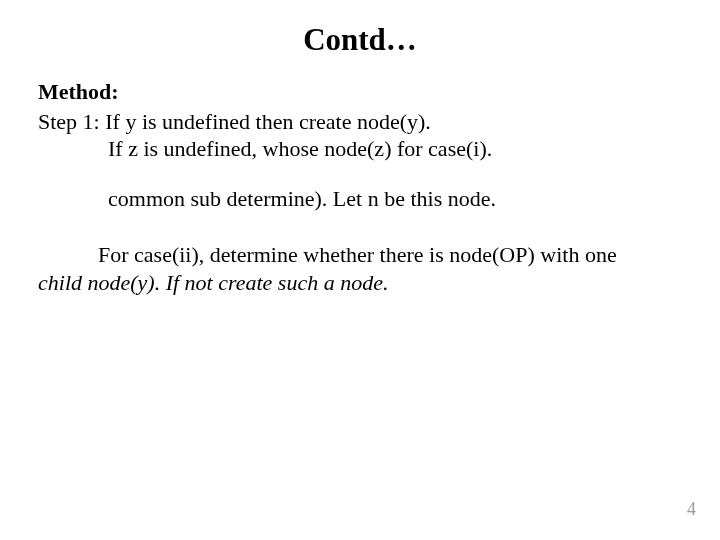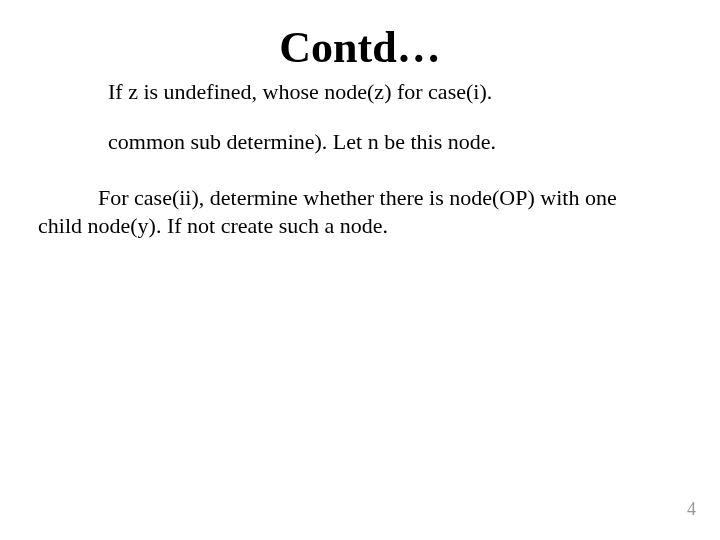--- a/index.html
+++ b/index.html
@@ -17,59 +17,61 @@
     width: 720px;
     height: 540px;
     box-sizing: border-box;
   }
   .title {
     position: absolute;
     top: 22px;
     left: 0;
     width: 720px;
     text-align: center;
-    font-size: 44px;
+    font-size: 31px;
     font-weight: bold;
   }
   .body {
     position: absolute;
     top: 78px;
     left: 38px;
     width: 650px;
     font-size: 22px;
     line-height: 1.25;
   }
   .method-label {
     font-weight: bold;
   }
   .step1-l1 { margin-top: 2px; }
   .step1-l2 { padding-left: 70px; }
   .gap { height: 22px; }
   .step2-l1 { }
   .step2-l2, .step2-l3, .step2-l4 { padding-left: 70px; }
   .step2-l5 { padding-left: 60px; margin-top: 29px; }
-  .step2-l6 { padding-left: 0px; }
+  .step2-l6 { padding-left: 0px; font-style: italic; }
   .step2-l7 { padding-left: 66px; }
   .page-num {
     position: absolute;
     right: 24px;
     bottom: 20px;
     font-size: 18px;
     color: #9a9a9a;
     font-family: "Times New Roman", Times, serif;
   }
 </style>
 </head>
 <body>
 
 <div class="slide">
 
   <div class="title">Contd…</div>
 
   <div class="body">
+    <div class="method-label">Method:</div>
+    <div class="step1-l1">Step 1: If y is undefined then create node(y).</div>
     <div class="step1-l2">If z is undefined, whose node(z) for case(i).</div>
 
     <div class="gap"></div>
 
     <div class="step2-l3">common sub determine). Let n be this node.</div>
     <div class="step2-l5">For case(ii), determine whether there is node(OP) with one</div>
     <div class="step2-l6">child node(y). If not create such a node.</div>
   </div>
 
   <div class="page-num">4</div>

